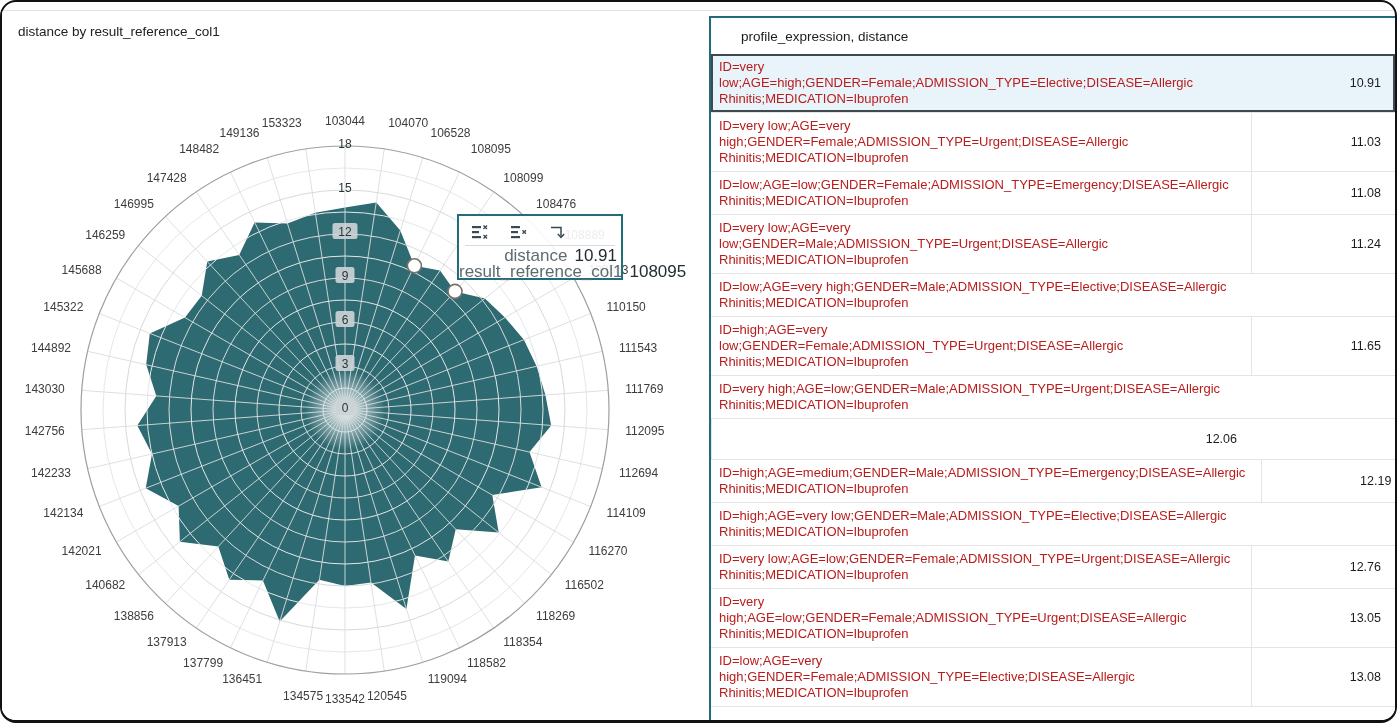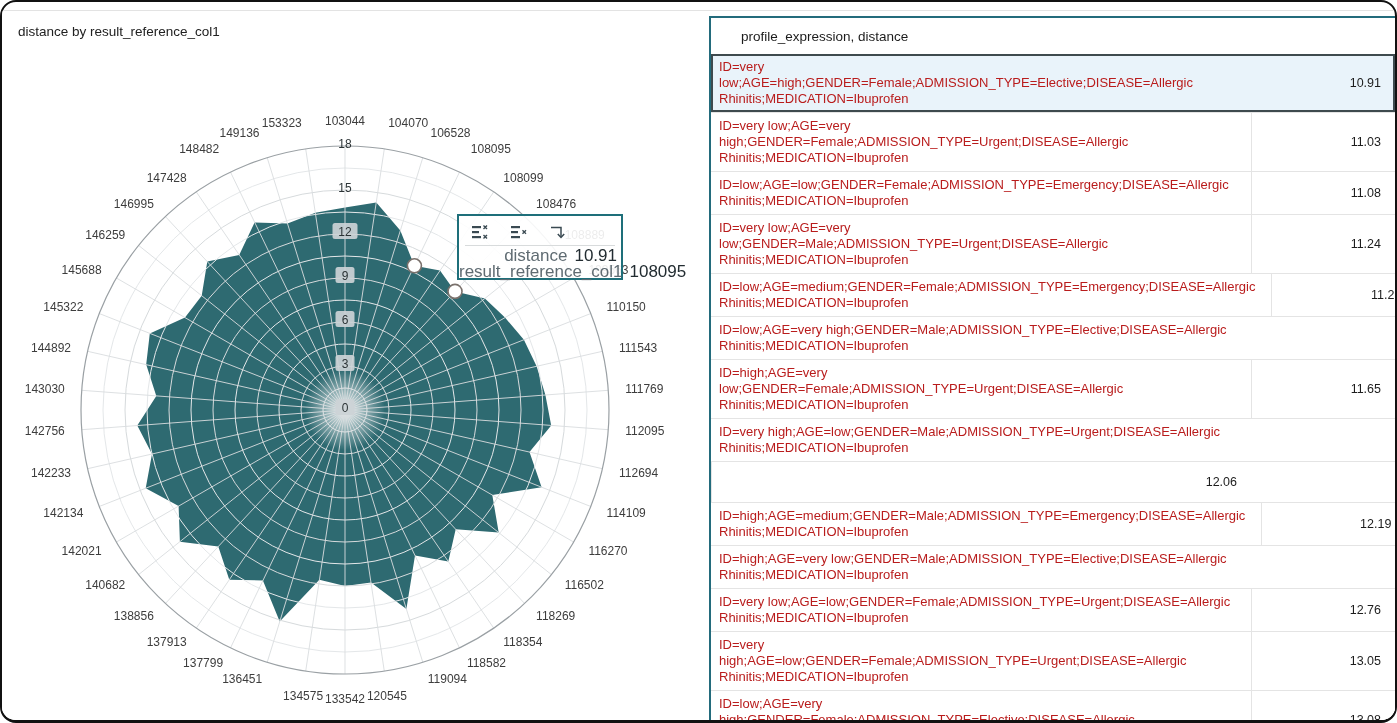--- a/index.html
+++ b/index.html
@@ -226,24 +226,20 @@
         </div>
         <div class="t-row">
           <div class="td-expr">ID=low;AGE=low;GENDER=Female;ADMISSION_TYPE=Emergency;DISEASE=Allergic Rhinitis;MEDICATION=Ibuprofen</div>
           <div class="td-dist">11.08</div>
         </div>
         <div class="t-row">
           <div class="td-expr">ID=very low;AGE=very low;GENDER=Male;ADMISSION_TYPE=Urgent;DISEASE=Allergic Rhinitis;MEDICATION=Ibuprofen</div>
           <div class="td-dist">11.24</div>
         </div>
         <div class="t-row">
-          <div class="td-expr">ID=low;AGE=medium;GENDER=Female;ADMISSION_TYPE=Emergency;DISEASE=Allergic Rhinitis;MEDICATION=Ibuprofen</div>
-          <div class="td-dist">11.26</div>
-        </div>
-        <div class="t-row">
           <div class="td-expr">ID=low;AGE=very high;GENDER=Male;ADMISSION_TYPE=Elective;DISEASE=Allergic Rhinitis;MEDICATION=Ibuprofen</div>
         </div>
         <div class="t-row">
           <div class="td-expr">ID=high;AGE=very low;GENDER=Female;ADMISSION_TYPE=Urgent;DISEASE=Allergic Rhinitis;MEDICATION=Ibuprofen</div>
           <div class="td-dist">11.65</div>
         </div>
         <div class="t-row">
           <div class="td-expr">ID=very high;AGE=low;GENDER=Male;ADMISSION_TYPE=Urgent;DISEASE=Allergic Rhinitis;MEDICATION=Ibuprofen</div>
         </div>
         <div class="t-row">

